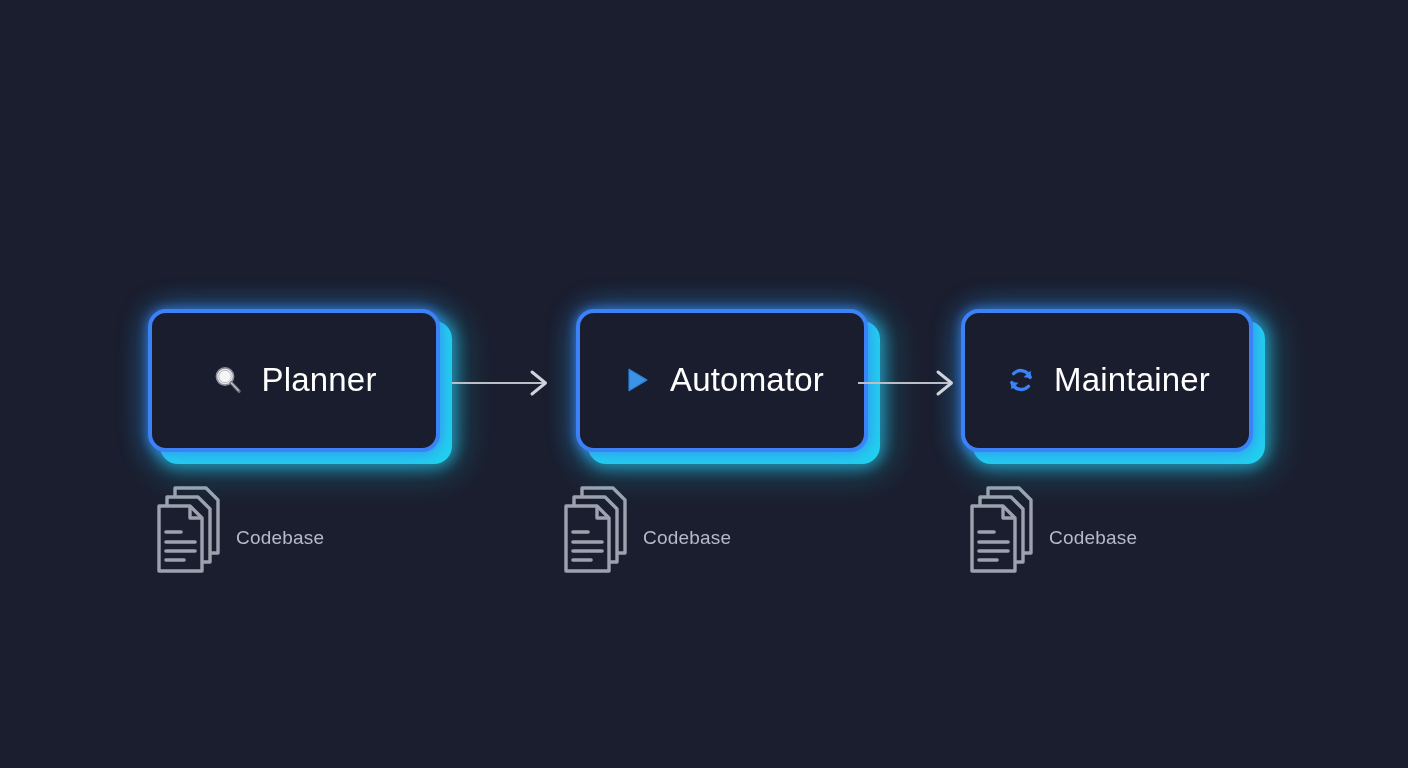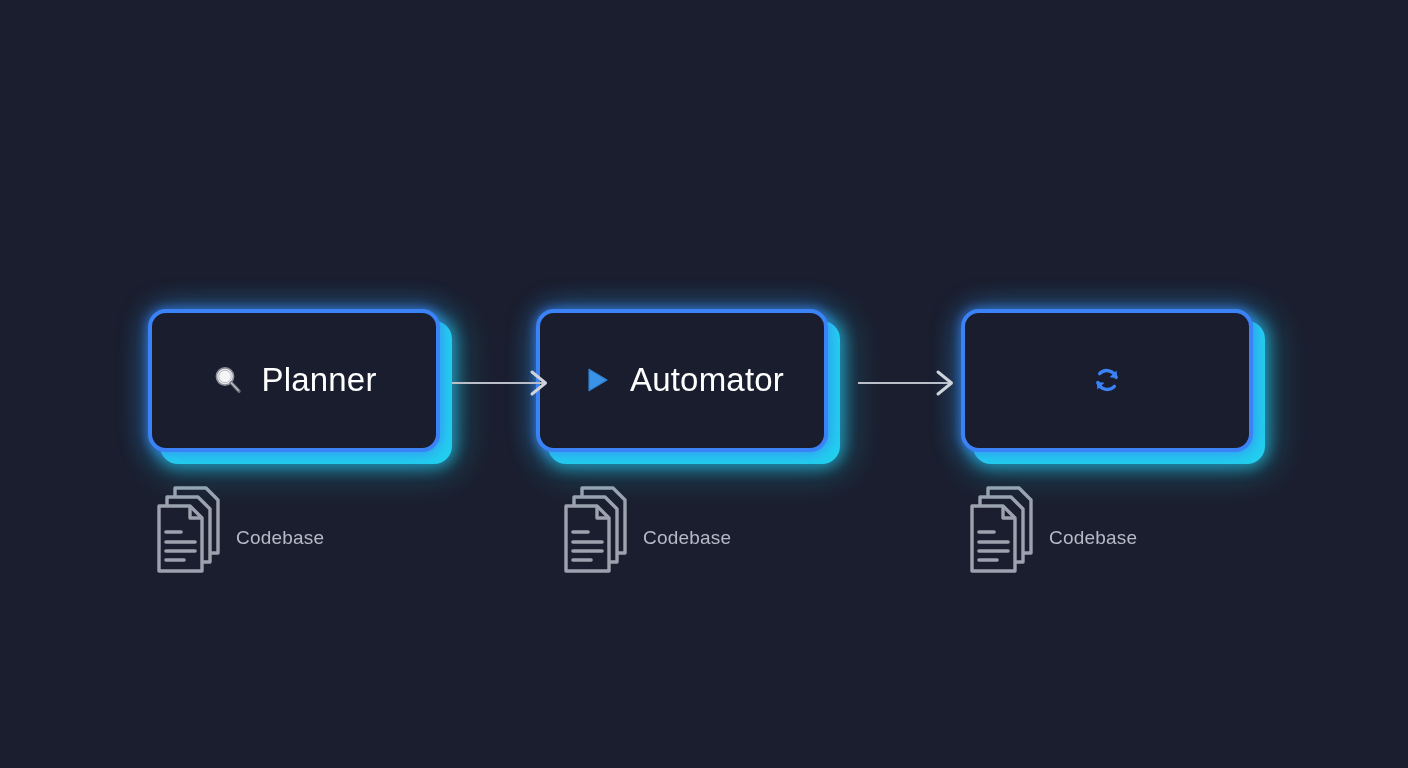--- a/index.html
+++ b/index.html
@@ -23,21 +23,21 @@
     width: 1241px;
     height: 768px;
   }
 
   .node-col {
     position: absolute;
     top: 309px;
     width: 300px;
   }
   .node-col.col-0 { left: 148px; }
-  .node-col.col-1 { left: 536px; }
+  .node-col.col-1 { left: 576px; }
   .node-col.col-2 { left: 961px; }
 
   
   .node-box {
     position: relative;
     width: 292px;
     height: 143px;
     box-sizing: border-box;
     background: #1a1d2e;
     border: 4px solid #3b82f6;
@@ -185,20 +185,21 @@
     <div class="node-box">
       <div class="node-inner">
         <span class="node-icon">
           <svg width="32" height="32" viewBox="0 0 32 32">
             <path d="M25.2 13.4 A10 10 0 0 0 8.6 9.6" fill="none" stroke="#3b82f6" stroke-width="3.4" stroke-linecap="round"></path>
             <path d="M6.8 18.6 A10 10 0 0 0 23.4 22.4" fill="none" stroke="#3b82f6" stroke-width="3.4" stroke-linecap="round"></path>
             <path d="M25.6 6.4 L26.2 14.2 L18.6 13.2 Z" fill="#3b82f6"></path>
             <path d="M6.4 25.6 L5.8 17.8 L13.4 18.8 Z" fill="#3b82f6"></path>
           </svg>
         </span>
+        <span class="node-label">Maintainer</span>
       </div>
     </div>
   </div>
 
   <div class="artifact col-0">
     <span class="doc-icon">
       <svg width="88" height="100" viewBox="0 0 88 100">
         <g fill="#1b1e2e" stroke="#9ca3af" stroke-width="3.4" stroke-linejoin="round">
           <path d="M27 7 H58 L70 19 V72 H27 Z"></path>
           <path d="M19 16 H50 L62 28 V81 H19 Z"></path>

